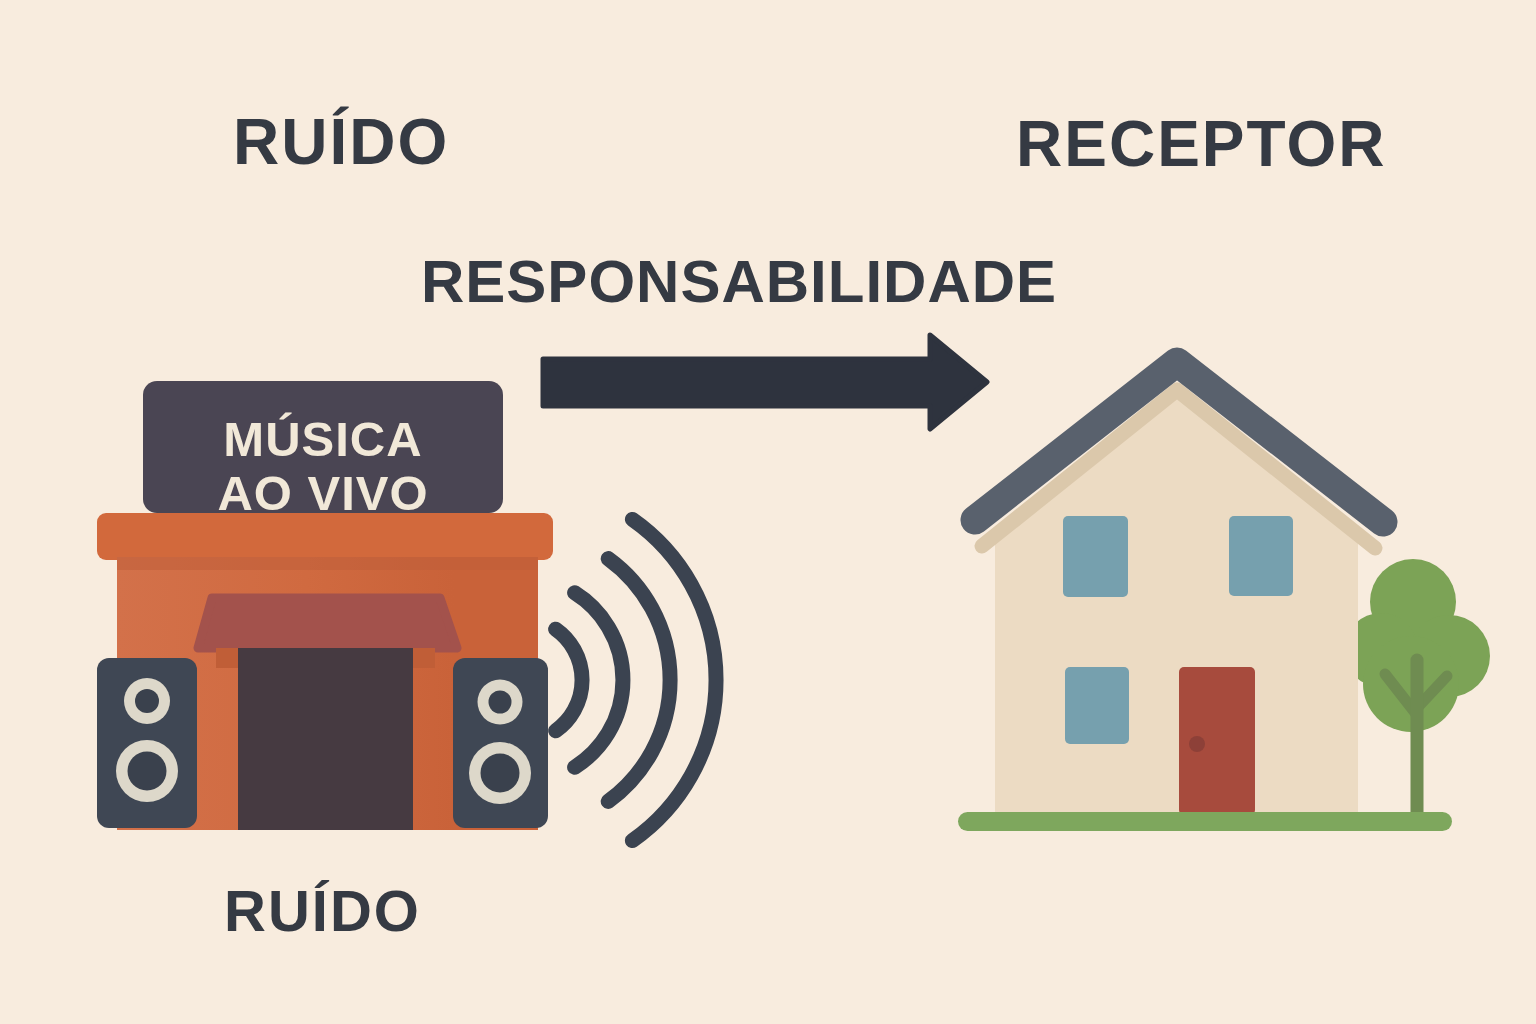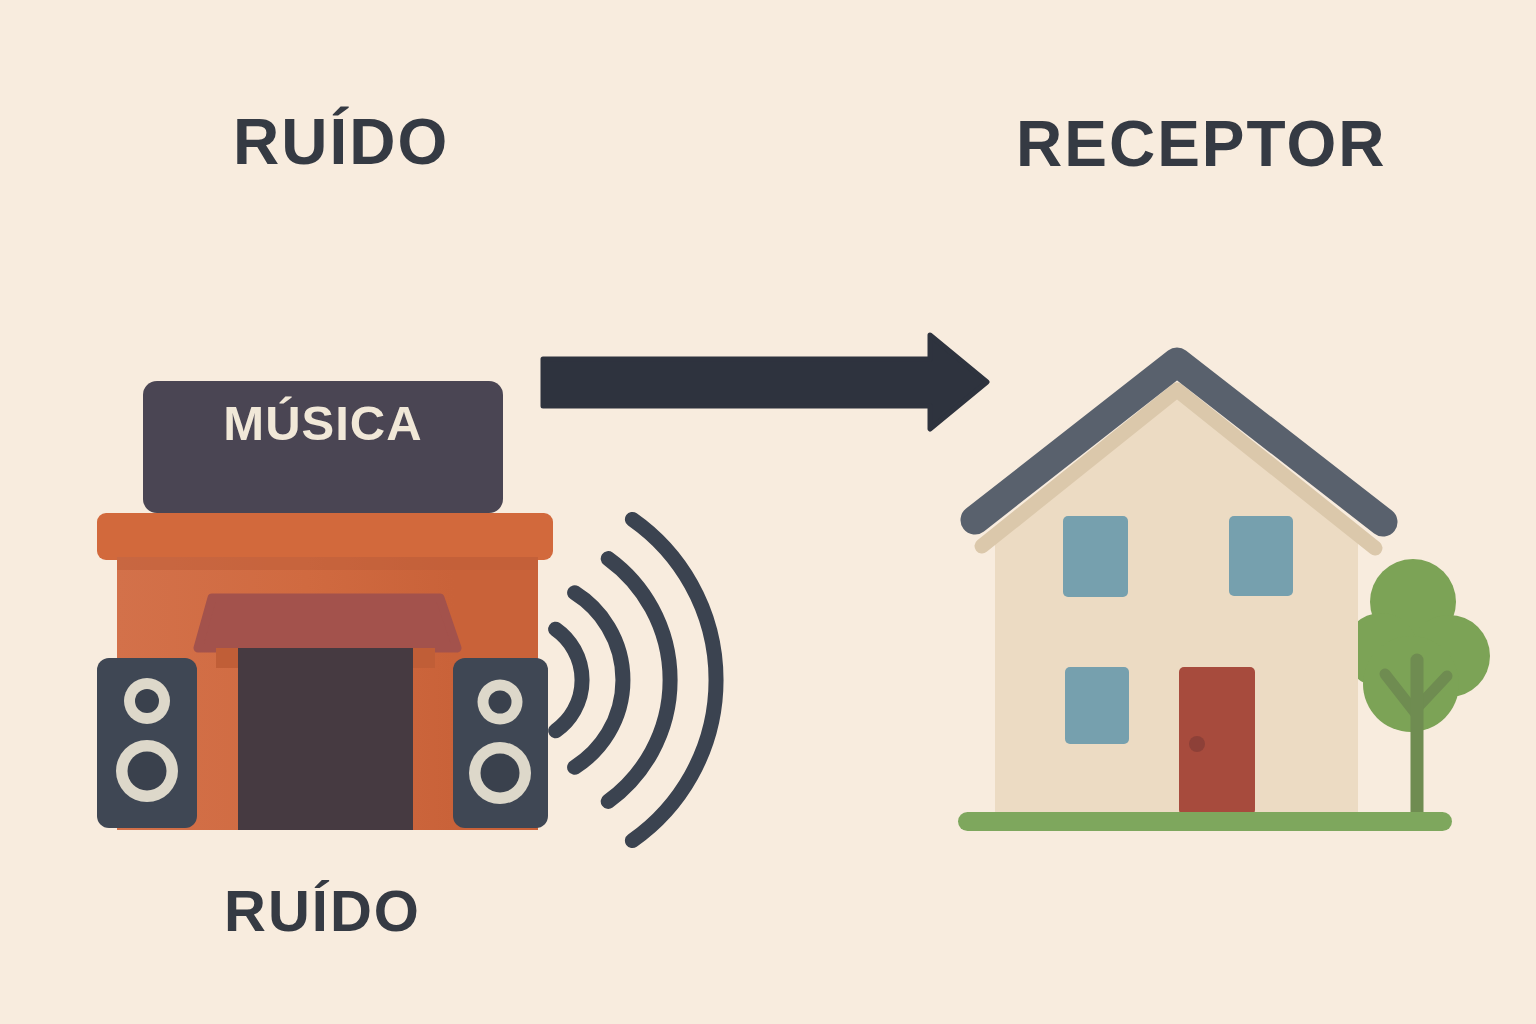--- a/index.html
+++ b/index.html
@@ -18,40 +18,41 @@
     letter-spacing:2px;
     white-space:nowrap;
     text-align:right;
   }
   #label-ruido-top{left:233px;top:110px;font-size:64px;}
   #label-receptor{left:983px;top:112px;font-size:64px;margin-left:33px;}
   #label-responsabilidade{left:421px;top:252px;font-size:60px;letter-spacing:1px;}
   #label-ruido-bottom{left:224px;top:882px;font-size:58px;}
   .sign-text{
     position:absolute;
-    left:143px;top:397px;width:360px;
+    left:143px;top:413px;width:360px;
     text-align:center;
     font-weight:800;
     font-size:49px;
     line-height:1.1;
     letter-spacing:1px;
     color:#f1e8d8;
   }
   .sign-text .line{display:block;}
   svg.scene{position:absolute;left:0;top:0;}
 </style>
 </head>
 <body>
 
 <div class="canvas">
 
   <div class="big-label" id="label-ruido-top">RUÍDO</div>
 
   <div class="big-label" id="label-receptor">RECEPTOR</div>
 
+  <div class="big-label" id="label-responsabilidade">RESPONSABILIDADE</div>
 
   <div class="big-label" id="label-ruido-bottom">RUÍDO</div>
 
   <svg class="scene" width="1536" height="1024" viewBox="0 0 1536 1024">
     <defs>
       <linearGradient id="facadeGrad" x1="0" y1="0" x2="1" y2="0">
         <stop offset="0%" stop-color="#d3714a"></stop>
         <stop offset="45%" stop-color="#d06a40"></stop>
         <stop offset="80%" stop-color="#c96239"></stop>
         <stop offset="100%" stop-color="#c96239"></stop>
@@ -118,15 +119,16 @@
 
       <rect x="1179" y="667" width="76" height="148" rx="5" fill="#a74b3d"></rect>
       <circle cx="1197" cy="744" r="8" fill="#8d4038"></circle>
 
       <rect x="958" y="812" width="494" height="19" rx="9.5" fill="#7ea75d"></rect>
     </g>
   </svg>
 
   <div class="sign-text">
     <span class="line">MÚSICA</span>
+    <span class="line">AO VIVO</span>
   </div>
 
 </div>
 
 </body></html>

